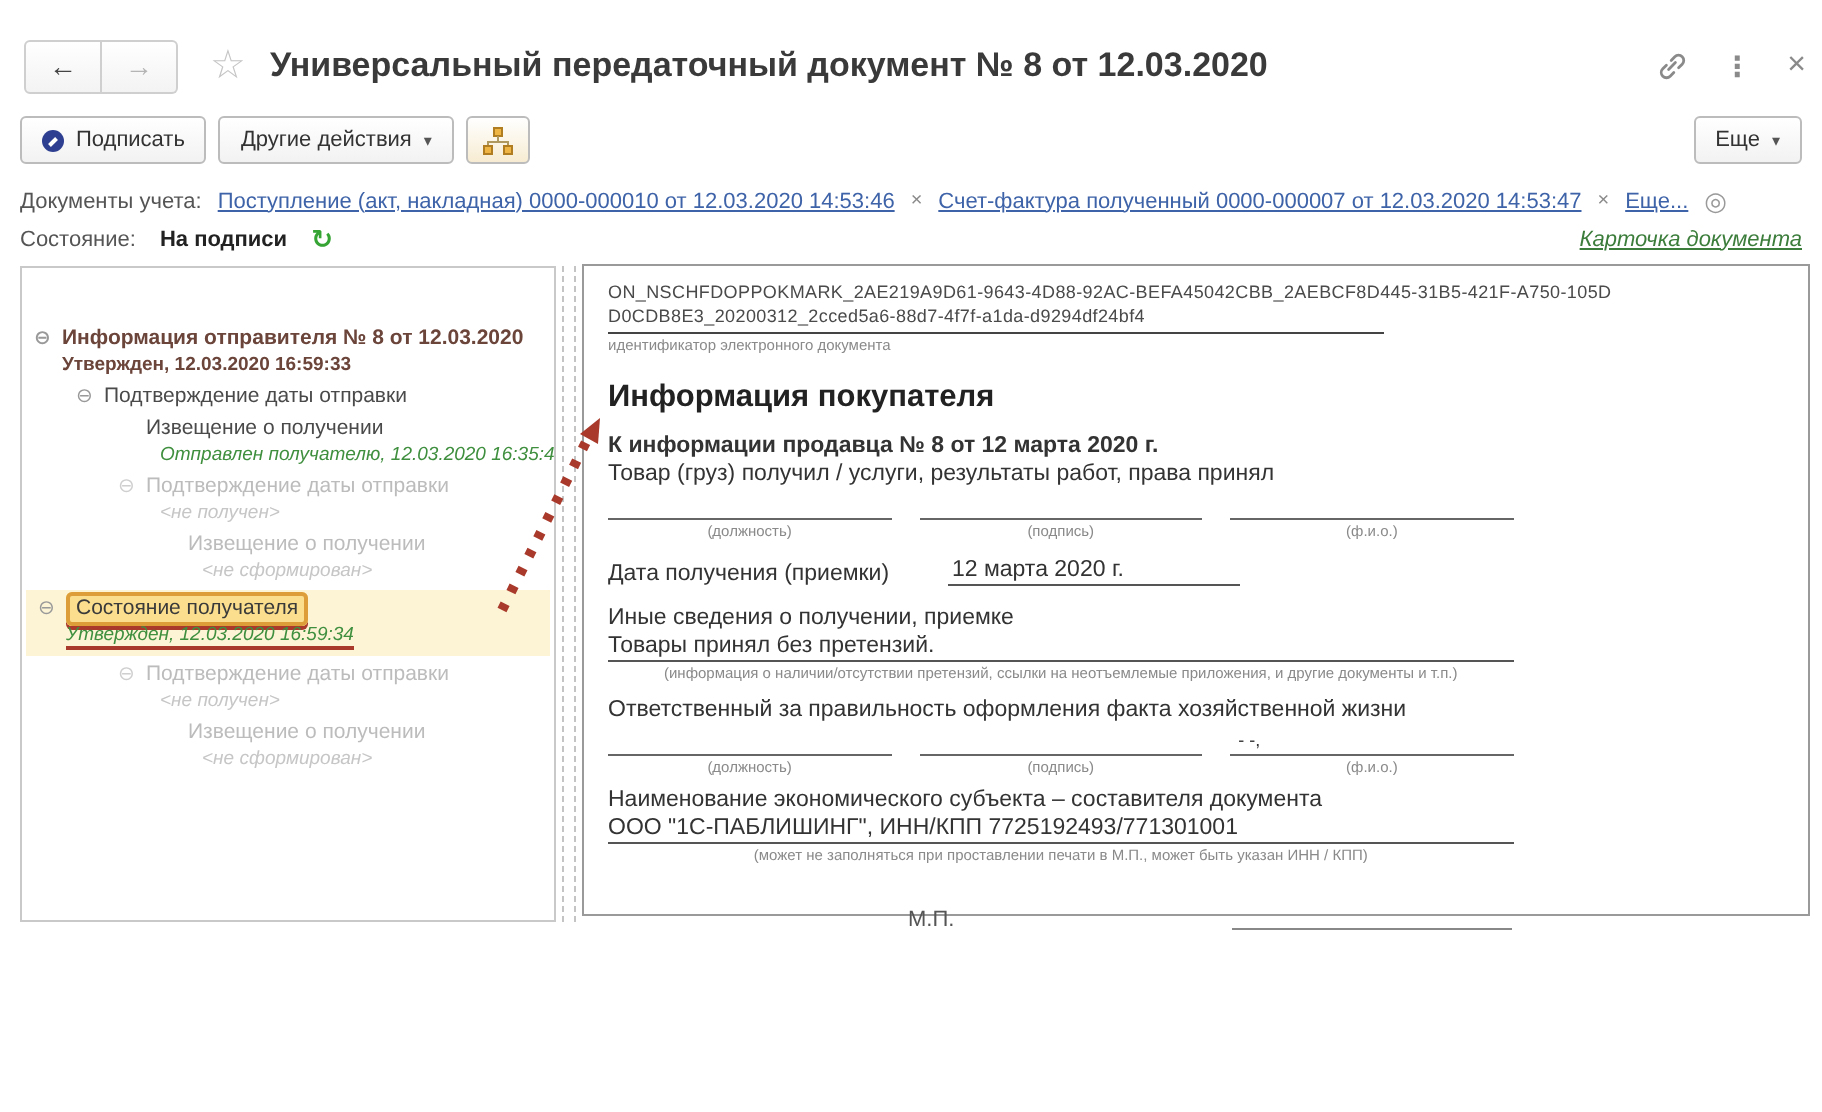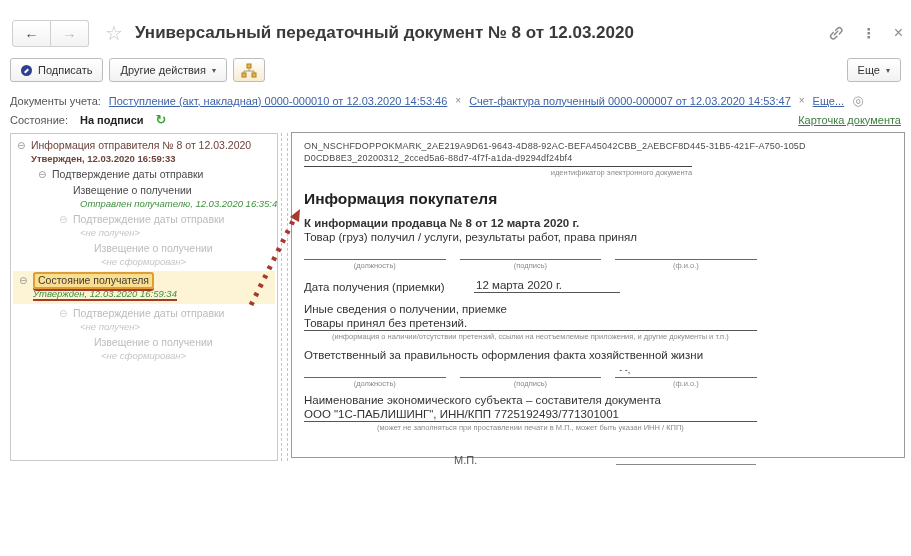--- a/index.html
+++ b/index.html
@@ -35,29 +35,29 @@
            gap:8px;white-space:nowrap;color:#555;}
   .bluelink{color:#3e63a8;text-decoration:underline;cursor:pointer;}
   .xmark{color:#8a8a8a;font-size:10px;cursor:pointer;}
   .attach{color:#9a9a9a;font-size:13px;cursor:pointer;line-height:1;}
 
   
   .staterow{position:absolute;left:10px;top:113px;right:10px;font-size:11px;display:flex;align-items:center;gap:12px;}
   .statelabel{color:#555;}
   .statevalue{color:#222;font-weight:bold;}
   .refresh{color:#35a435;font-weight:bold;font-size:13px;cursor:pointer;line-height:1;}
-  .greenlink{margin-left:auto;color:#3c7d3c;text-decoration:underline;cursor:pointer;}
+  .greenlink{margin-left:auto;color:#3c7d3c;text-decoration:underline;cursor:pointer;font-style:italic;}
 
   
   .leftpanel{position:absolute;left:10px;top:133px;width:268px;height:328px;border:1px solid #c9c9c9;
              background:#fff;box-sizing:border-box;padding:5px 2px;overflow:hidden;}
   .trow{margin:0 0 3px 0;}
   .trow.sel{background:#fcf4d5;padding:3px 2px 4px;margin:2px 0 3px;}
   .ttitle{font-size:10.5px;line-height:13px;color:#4a4a4a;white-space:nowrap;}
-  .ttitle.root{font-weight:normal;color:#6b443a;}
+  .ttitle.root{font-weight:bold;color:#6b443a;margin-top:24px;}
   .ttitle.muted{color:#bcbcbc;}
   .expander{display:inline-block;width:14px;color:#999;font-size:10px;}
   .muted .expander{color:#cfcfcf;}
   .tlabel{cursor:pointer;}
   .selbox{background:#fbdf8e;border:2px solid #dd9e3a;border-radius:3px;padding:0 3px 1px;
           box-shadow:0 2px 0 #a8392b;color:#3a3a3a;}
   .tstatus{font-size:9.5px;line-height:13px;font-style:italic;color:#3f8f3f;white-space:nowrap;}
   .tstatus.rootst{font-weight:bold;font-style:normal;color:#6b443a;}
   .tstatus.muted{color:#c6c6c6;}
   .tstatus.selst .st-text{border-bottom:2px solid #a8392b;}
@@ -72,21 +72,21 @@
   .tab{border:1px solid #9a9a9a;border-radius:3px 3px 0 0;padding:2px 11px 4px;font-size:11px;
        background:#fff;position:relative;cursor:pointer;color:#3a3a3a;}
   .tab.active{border-bottom-color:#fff;margin-bottom:-1px;padding-bottom:6px;}
   .tab.active::after{content:"";position:absolute;left:5px;right:5px;bottom:3px;height:3px;background:#9e3424;}
   .tabcontent{border:1px solid #9a9a9a;height:326px;box-sizing:border-box;background:#fff;
               padding:8px 12px;position:relative;margin-top:-1px;font-size:11.5px;color:#333;}
 
   
   .docid{font-size:9px;color:#4a4a4a;line-height:1.3;letter-spacing:.2px;word-break:break-all;width:98%;}
   .idline{width:66%;border-top:1px solid #444;margin-top:2px;}
-  .idcap{width:66%;text-align:right;font-size:7.5px;color:#8a8a8a;margin-top:1px;}
+  .idcap{width:66%;text-align:left;font-size:7.5px;color:#8a8a8a;margin-top:1px;}
   .doch1{font-size:15.5px;font-weight:bold;color:#222;margin:13px 0 9px;}
   .docb{font-weight:bold;margin:2px 0;}
   .doct{margin:2px 0;}
   .sigrow{display:flex;width:77%;gap:14px;margin-top:16px;}
   .sigcol{flex:1;}
   .sigval{height:12px;font-size:9px;color:#333;padding-left:4px;}
   .sigline{border-top:1px solid #666;}
   .sigcap{text-align:center;font-size:7.5px;color:#8a8a8a;padding-top:1px;}
   .daterow{display:flex;align-items:flex-end;margin-top:9px;}
   .datelabel{width:170px;}

